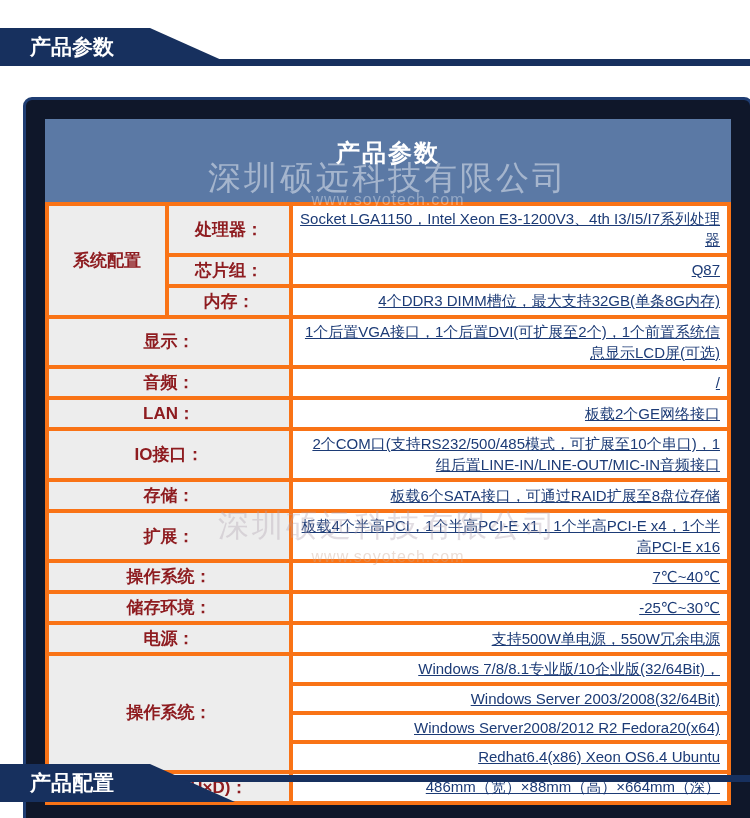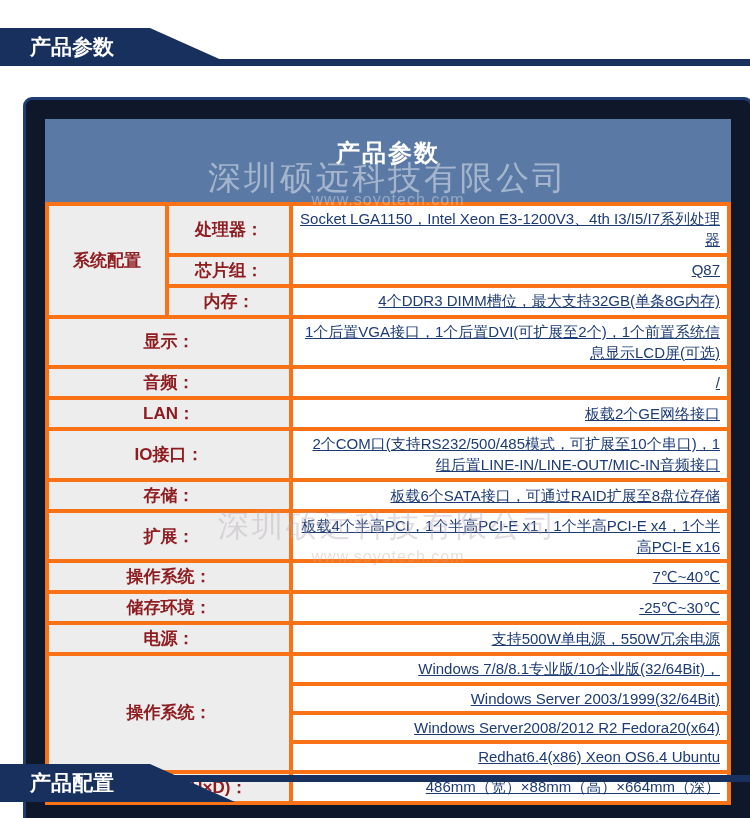--- a/index.html
+++ b/index.html
@@ -123,21 +123,21 @@
     </tr>
     <tr class="r1">
       <td class="lab" colspan="2">电源：</td>
       <td class="val">支持500W单电源，550W冗余电源</td>
     </tr>
     <tr class="ros">
       <td class="lab" colspan="2" rowspan="4">操作系统：</td>
       <td class="val">Windows 7/8/8.1专业版/10企业版(32/64Bit)，</td>
     </tr>
     <tr class="ros">
-      <td class="val">Windows Server 2003/1999(32/64Bit)</td>
+      <td class="val">Windows Server 2003/2008(32/64Bit)</td>
     </tr>
     <tr class="ros">
       <td class="val">Windows Server2008/2012 R2 Fedora20(x64)</td>
     </tr>
     <tr class="ros">
       <td class="val">Redhat6.4(x86) Xeon OS6.4 Ubuntu</td>
     </tr>
     <tr class="rdim">
       <td class="lab" colspan="2">外形尺寸(W×H×D)：</td>
       <td class="val">486mm（宽）×88mm（高）×664mm（深）</td>

